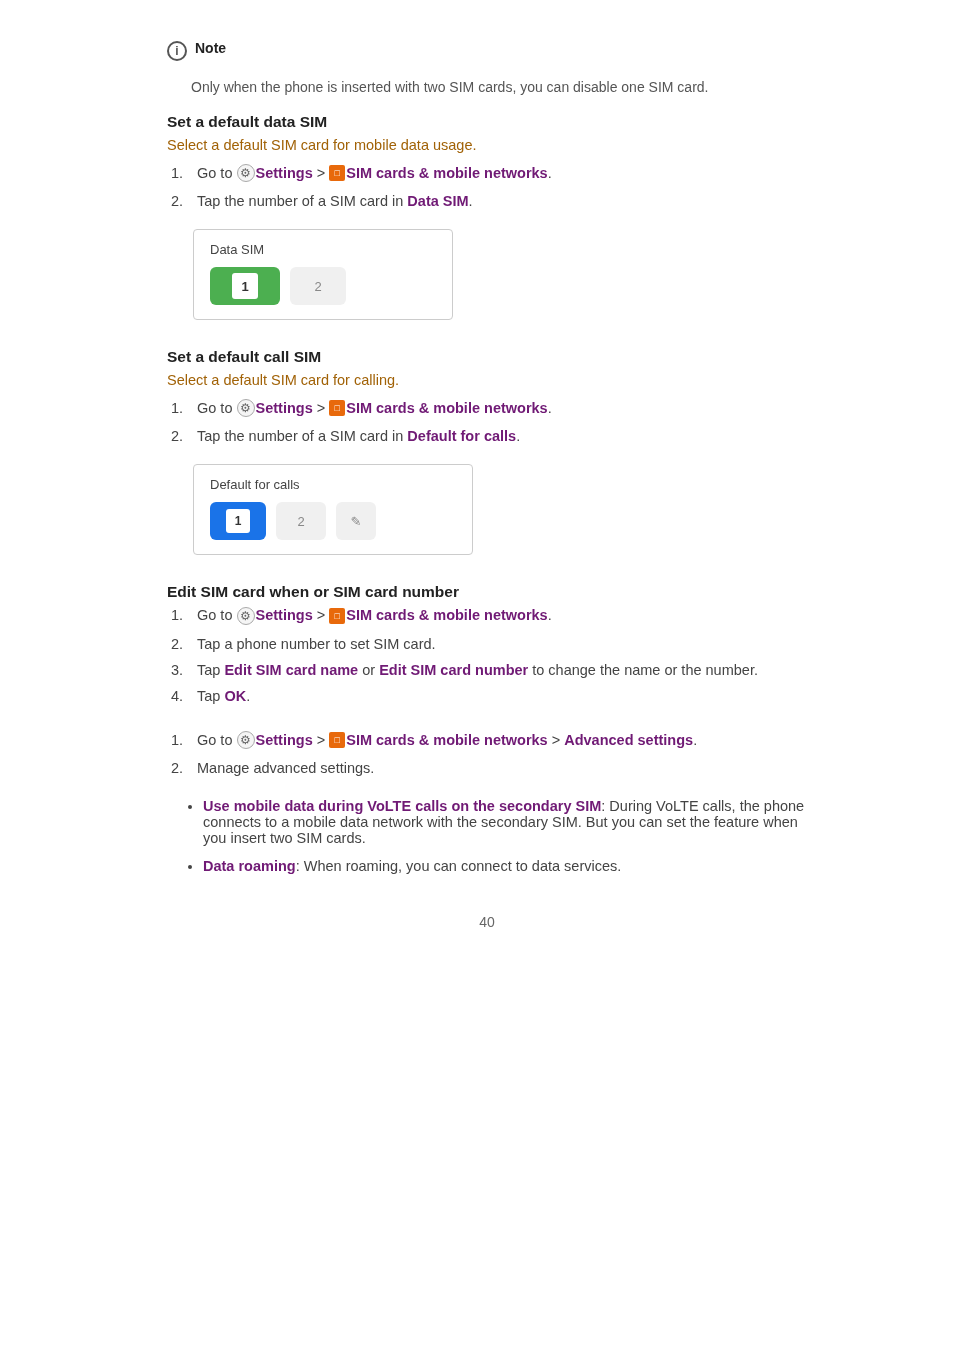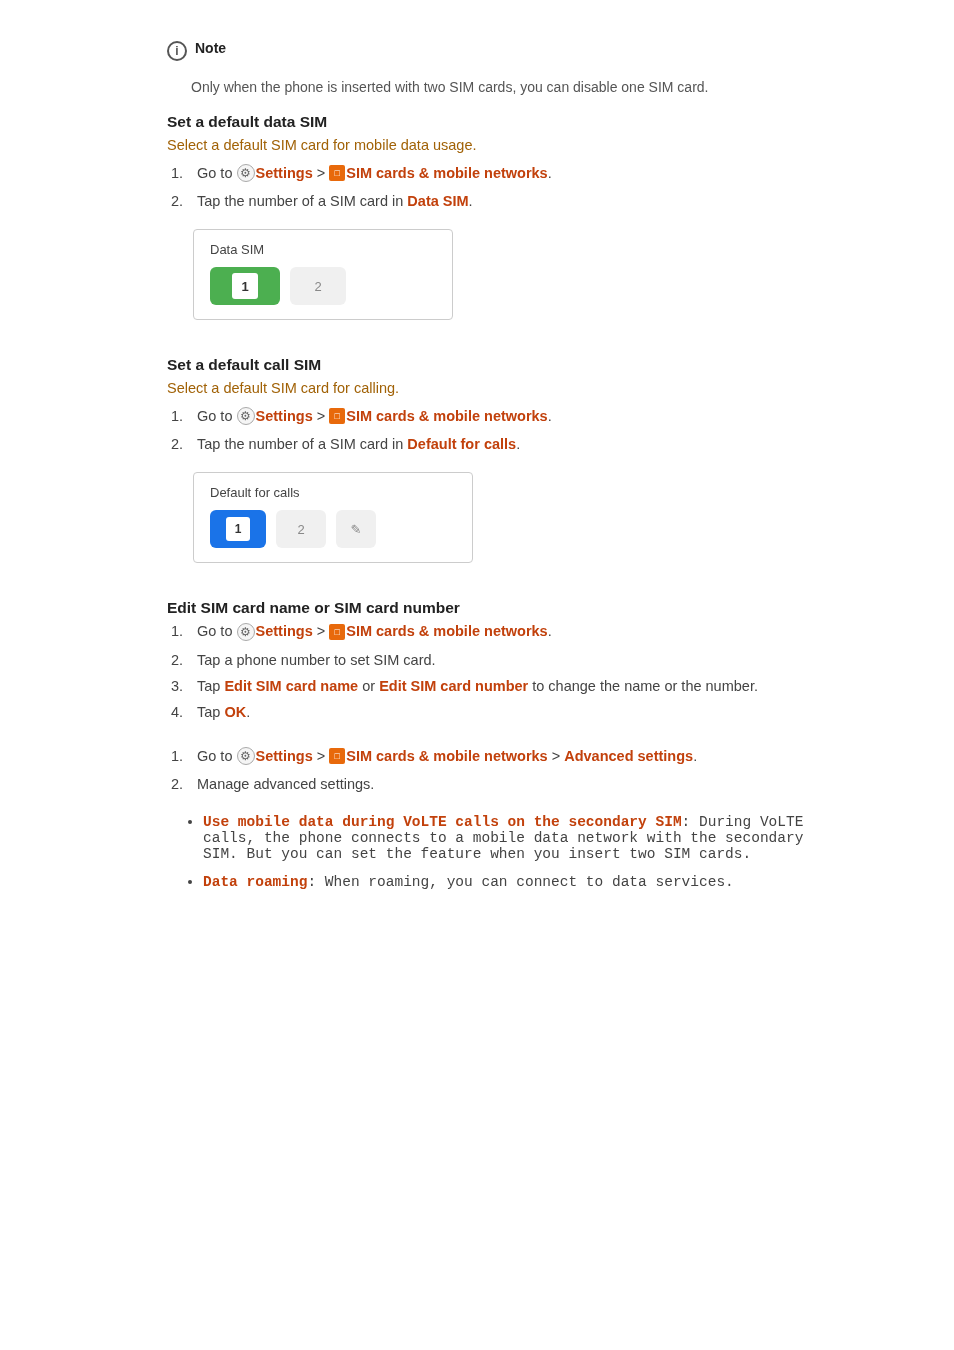--- a/index.html
+++ b/index.html
@@ -46,21 +46,21 @@
       font-size: 14px;
       margin-top: 4px;
       margin-left: 24px;
       margin-bottom: 18px;
     }
     .section-heading {
       font-weight: 700;
       font-size: 15.5px;
       color: #222;
       margin-bottom: 6px;
-      margin-top: 8px;
+      margin-top: 0;
     }
     .section-desc {
       font-size: 14.5px;
       color: #a16207;
       margin-bottom: 12px;
     }
     .step {
       display: flex;
       align-items: flex-start;
       gap: 4px;
@@ -106,21 +106,21 @@
       background: #e8690b;
       border-radius: 2px;
       font-size: 9px;
       color: white;
       font-weight: bold;
       vertical-align: middle;
       margin-right: 1px;
       position: relative;
       top: -1px;
     }
-    .bold { font-weight: 700; color: #c2410c; }
+    .bold { font-weight: 700; color: #701a75; }
     .data-sim-diagram {
       border: 1.5px solid #ccc;
       border-radius: 4px;
       padding: 12px 16px 14px;
       margin: 10px 0 10px 26px;
       display: inline-block;
       min-width: 260px;
     }
     .diagram-label {
       font-size: 13px;
@@ -214,21 +214,20 @@
       justify-content: center;
       color: #888;
       font-size: 13px;
     }
     .section-separator {
       height: 18px;
     }
     .bullet-list {
       margin-left: 36px;
       margin-top: 22px;
-      font-family: Liberation Mono, monospace;
     }
     .bullet-item {
       font-size: 14.5px;
       color: #444;
       margin-bottom: 12px;
       list-style: disc;
     }
     .page-number {
       text-align: center;
       font-size: 14px;
@@ -309,21 +308,21 @@
         <div class="sim-letter-calls">1</div>
       </div>
       <div class="sim-btn-ask">2</div>
       <div class="sim-btn-pencil">✎</div>
     </div>
   </div>
 
   <div class="section-separator"></div>
 
   
-  <div class="section-heading">Edit SIM card name or SIM card number</div>
+  <div class="section-heading">Edit SIM card when or SIM card number</div>
 
   <div class="step">
     <span class="step-num">1.</span>
     <span class="step-content">
       Go to <span class="settings-icon">
           <span class="settings-icon-gear"></span>
         </span><span class="bold">Settings</span> &gt; <span class="sim-icon">□</span><span class="bold">SIM cards &amp; mobile networks</span>.
     </span>
   </div>
 
@@ -366,14 +365,15 @@
 
   <ul class="bullet-list">
     <li class="bullet-item">
       <span class="bold">Use mobile data during VoLTE calls on the secondary SIM</span>: During VoLTE calls, the phone connects to a mobile data network with the secondary SIM. But you can set the feature when you insert two SIM cards.
     </li>
     <li class="bullet-item">
       <span class="bold">Data roaming</span>: When roaming, you can connect to data services.
     </li>
   </ul>
 
+  <div class="page-number">40</div>
 
 </div>
 
 </body></html>

